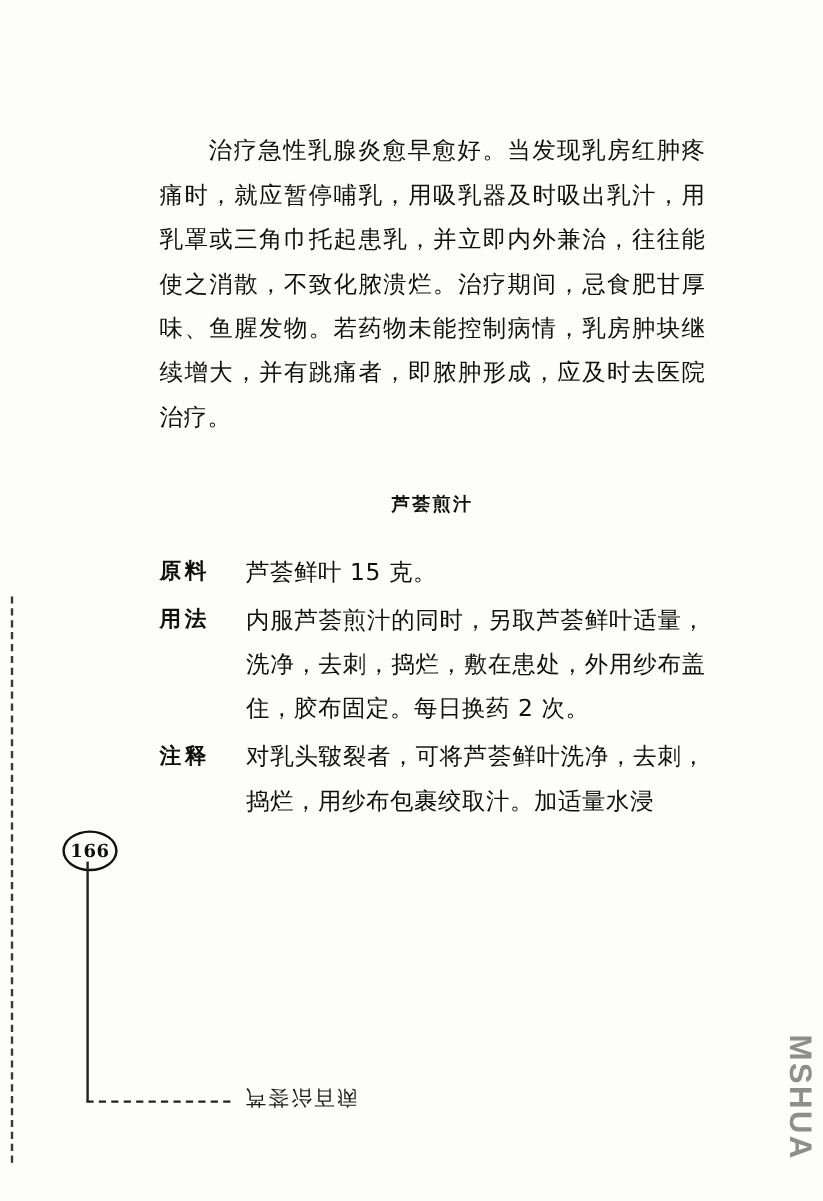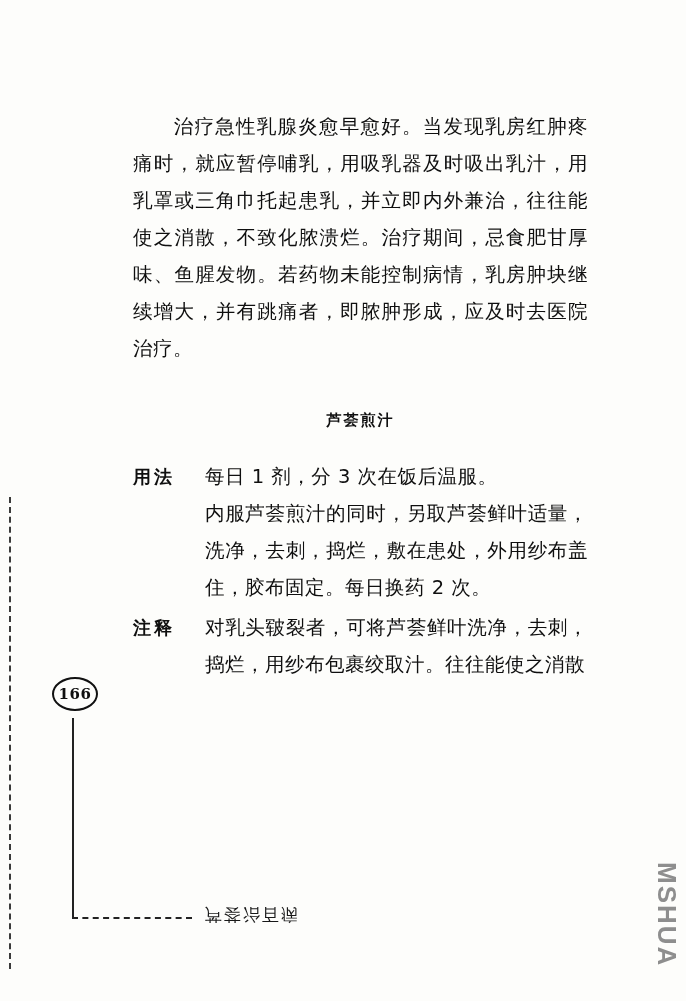--- a/index.html
+++ b/index.html
@@ -74,21 +74,21 @@
     text-justify: inter-character;
   }
   .entry-body p {
     margin: 0;
   }
 
   
   .page-number {
     position: absolute;
     left: 52px;
-    top: 677px;
+    top: 692px;
     width: 42px;
     height: 30px;
     border: 2.2px solid #111;
     border-radius: 50%;
     display: flex;
     align-items: center;
     justify-content: center;
     font-size: 15px;
     font-weight: 700;
     font-family: "DejaVu Serif", serif;
@@ -150,34 +150,39 @@
 <body>
 
 <div class="page">
 
   <div class="content">
 
     <p class="para"><span class="indent"></span><span>治疗急性乳腺炎愈早愈好。当发现乳房红肿疼痛时，就应暂停哺乳，用吸乳器及时吸出乳汁，用乳罩或三角巾托起患乳，并立即内外兼治，往往能使之消散，不致化脓溃烂。治疗期间，忌食肥甘厚味、鱼腥发物。若药物未能控制病情，乳房肿块继续增大，并有跳痛者，即脓肿形成，应及时去医院治疗。</span></p>
 
     <div class="section-title">芦荟煎汁</div>
 
+    <div class="entry">
+      <div class="entry-label">原料</div>
+      <div class="entry-body">
+        <p>芦荟鲜叶 15 克。</p>
+      </div>
+    </div>
 
 
     <div class="entry">
       <div class="entry-label">用法</div>
       <div class="entry-body">
-        <p>每日 1 剂，分 3 次在饭后温服。</p>
         <p>内服芦荟煎汁的同时，另取芦荟鲜叶适量，洗净，去刺，捣烂，敷在患处，外用纱布盖住，胶布固定。每日换药 2 次。</p>
       </div>
     </div>
 
     <div class="entry">
       <div class="entry-label">注释</div>
       <div class="entry-body">
-        <p>对乳头皲裂者，可将芦荟鲜叶洗净，去刺，捣烂，用纱布包裹绞取汁。往往能使之消散</p>
+        <p>对乳头皲裂者，可将芦荟鲜叶洗净，去刺，捣烂，用纱布包裹绞取汁。加适量水浸</p>
       </div>
     </div>
 
   </div>
 
   <div class="page-number">166</div>
 
   <div class="rule-vert"></div>
   <div class="rule-vert-solid"></div>
   <div class="rule-horz"></div>

